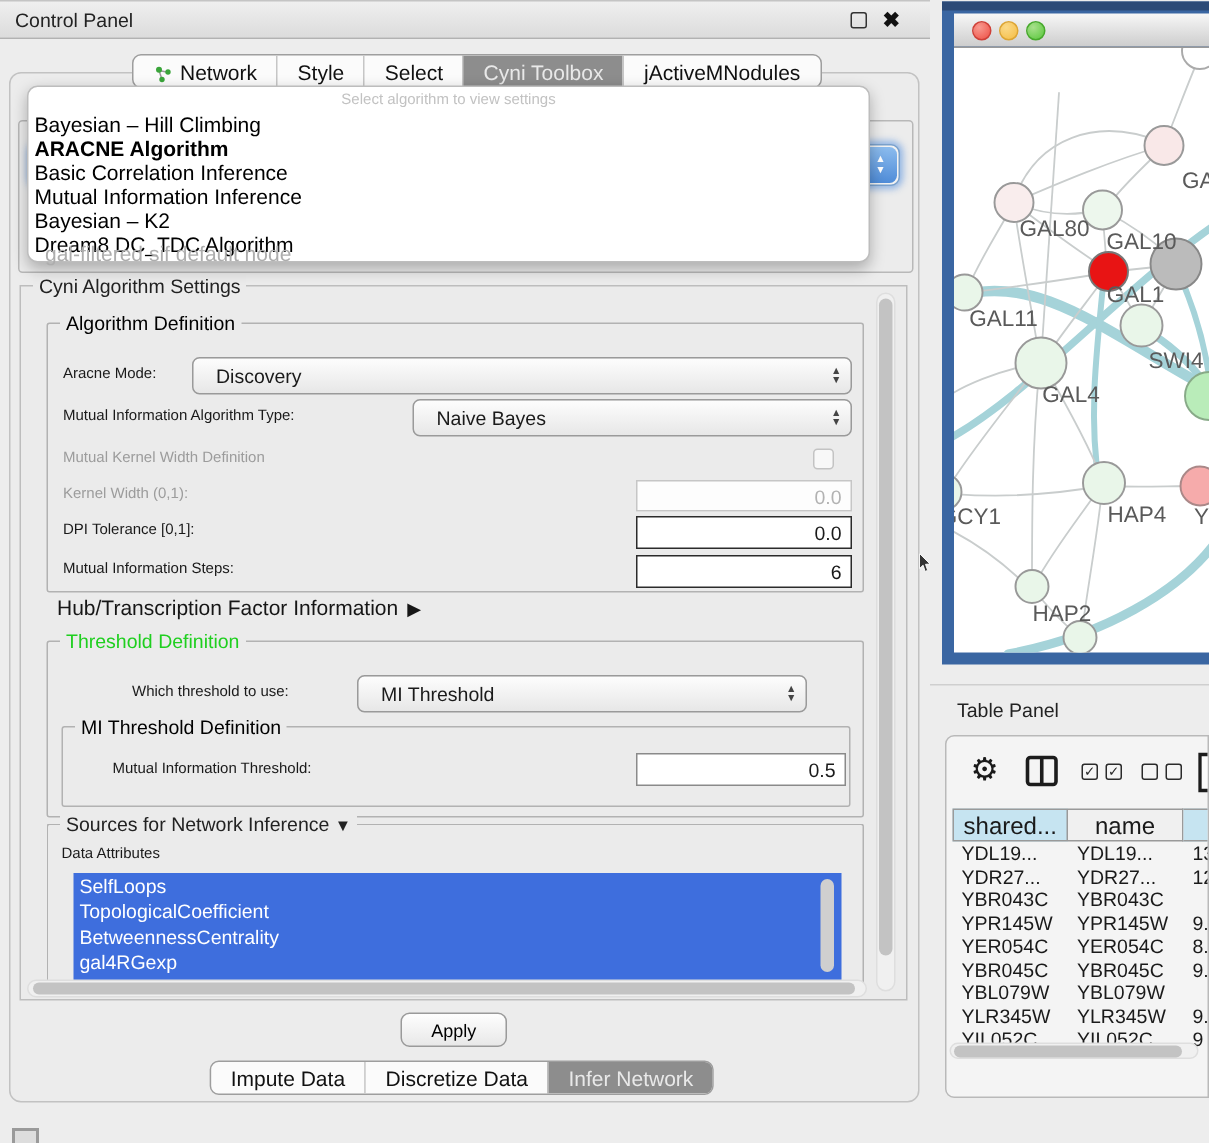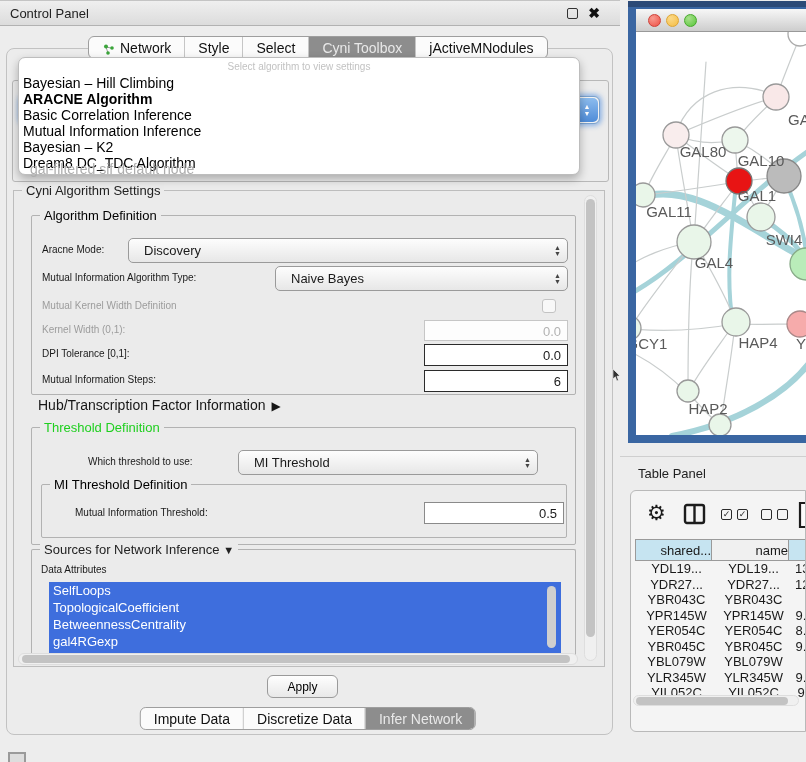--- a/index.html
+++ b/index.html
@@ -77,25 +77,25 @@
   
   .tp-titlebar { left:620px; top:456px; width:186px; height:30px; border-top:1px solid #cfcfcf; }
   .tp-title { position:absolute; left:18px; top:9px; font-size:13px; color:#222; }
   .table-window { left:630px; top:490px; width:176px; height:242px; background:#f4f4f4;
     border:1px solid #b9b9b9; border-radius:6px 0 0 6px; overflow:hidden; z-index:4; }
   .tp-toolbar { position:absolute; left:0; top:6px; width:100%; height:38px; }
   .gear { position:absolute; left:16px; top:4px; font-size:21px; color:#1a1a1a; }
   .ico-box { position:absolute; width:11px; height:11px; border:1.6px solid #2a2a2a; border-radius:2px; font-size:9px; line-height:9px; text-align:center; color:#2a2a2a; }
   .tp-table { position:absolute; left:4px; top:48px; width:172px; }
   .th-row { display:flex; height:22px; }
-  .th { border:1px solid #9a9a9a; border-left:none; font-size:13px; text-align:right; padding-top:3px; overflow:hidden; }
+  .th { border:1px solid #9a9a9a; border-left:none; font-size:16px; text-align:center; padding-top:3px; overflow:hidden; }
   .th:first-child { border-left:1px solid #9a9a9a; }
   .th.blue { background:#c6e4f1; } .th.gray { background:#f0f0f0; }
   .tr { display:flex; height:15.5px; font-size:13px; }
-  .td { overflow:hidden; white-space:nowrap; padding-left:6px;text-align:center; }
+  .td { overflow:hidden; white-space:nowrap; padding-left:6px; }
 
   .cursor-arrow { left:612px; top:369px; z-index:80; }
   .corner-chip { left:8px; top:752px; width:18px; height:14px; border:2px solid #9a9a9a; background:#ddd; }
 </style>
 </head>
 <body>
 
 <div class="abs cp-titlebar">
   <span class="cp-title">Control Panel</span>
   <span class="cp-float"></span>

